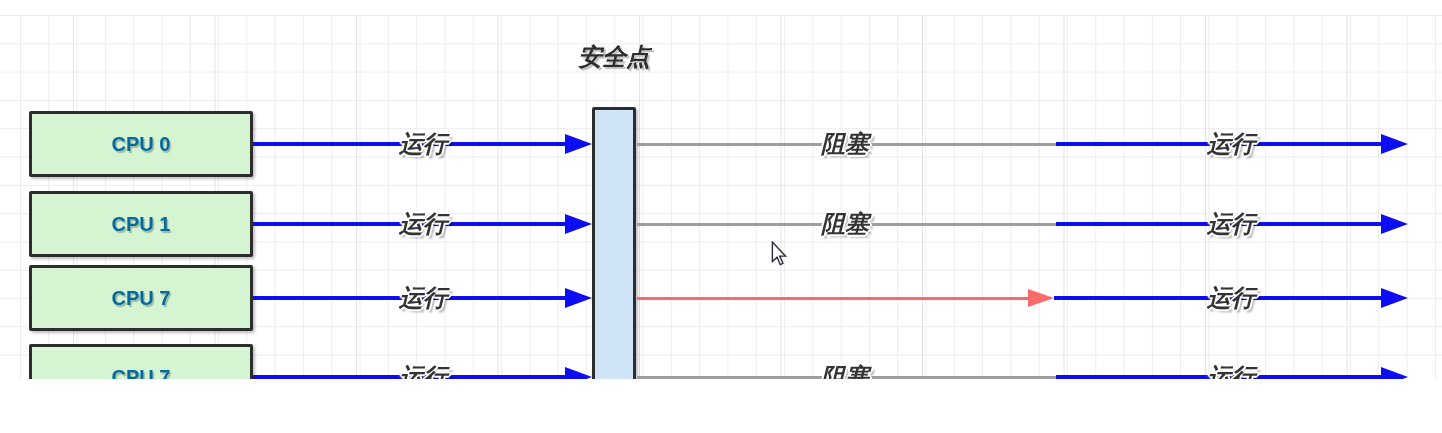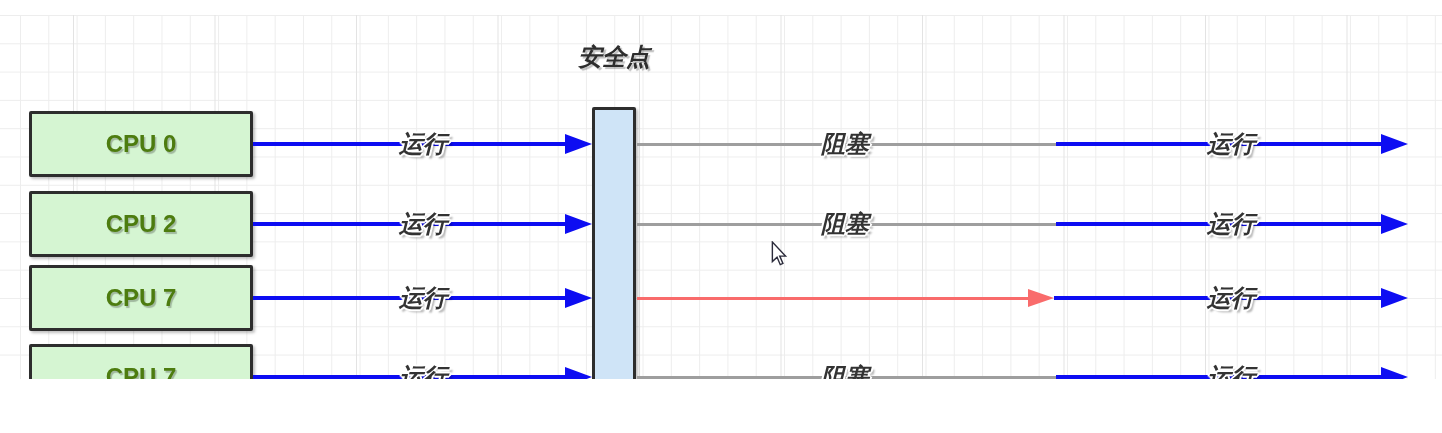--- a/index.html
+++ b/index.html
@@ -31,22 +31,22 @@
     background: #d5f5d2;
     border: 3px solid #2d2d2d;
     border-radius: 2px;
     box-shadow: 2px 2px 3px rgba(0,0,0,0.25);
     display: flex;
     align-items: center;
     justify-content: center;
   }
   .cpu-box span {
     font-weight: bold;
-    font-size: 24px;
-    color: #4d7c0f;
+    font-size: 20px;
+    color: #0369a1;
     text-shadow: 1.5px 1.5px 1px rgba(0,0,0,0.25);
   }
 
   .safepoint-bar {
     position: absolute;
     left: 592px;
     top: 107px;
     width: 38px;
     height: 295px;
     background: #cfe4f7;
@@ -118,21 +118,21 @@
 <div class="canvas">
   <div class="top-mask"></div>
 
   <div class="safepoint-bar"></div>
   <div class="safepoint-title">安全点</div>
 
   <div class="cpu-box" style="top:111px">
     <span>CPU 0</span>
   </div>
   <div class="cpu-box" style="top:191px">
-    <span>CPU 2</span>
+    <span>CPU 1</span>
   </div>
   <div class="cpu-box" style="top:265px">
     <span>CPU 7</span>
   </div>
   <div class="cpu-box" style="top:344px">
     <span>CPU 7</span>
   </div>
 
   <div class="hline run-line" style="left:253px; top:142px; width:315px"></div>
   <div class="arrowhead run" style="left:565px; top:134px"></div>

